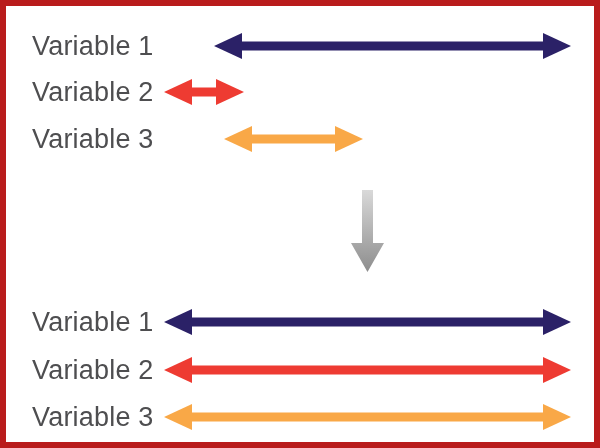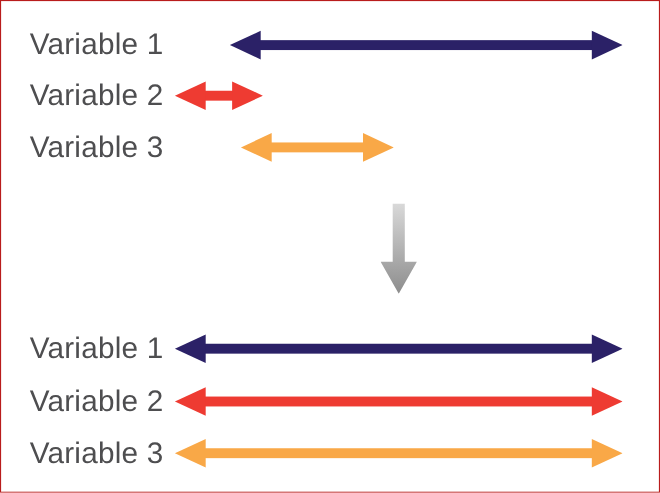--- a/index.html
+++ b/index.html
@@ -2,21 +2,21 @@
 <html><head>
 <meta charset="utf-8">
 <style>
   html, body { margin: 0; padding: 0; background: #ffffff; }
   .canvas {
     position: relative;
     width: 600px;
     height: 448px;
     box-sizing: border-box;
     background: #ffffff;
-    border: 1px solid #b91c1c;
+    border: 6px solid #b91c1c;
     font-family: "Liberation Sans", sans-serif;
     overflow: hidden;
   }
   .var-label {
     position: absolute;
     left: 26px;
     transform: translateY(-50%);
     font-size: 27px;
     font-weight: 400;
     letter-spacing: 0.2px;

